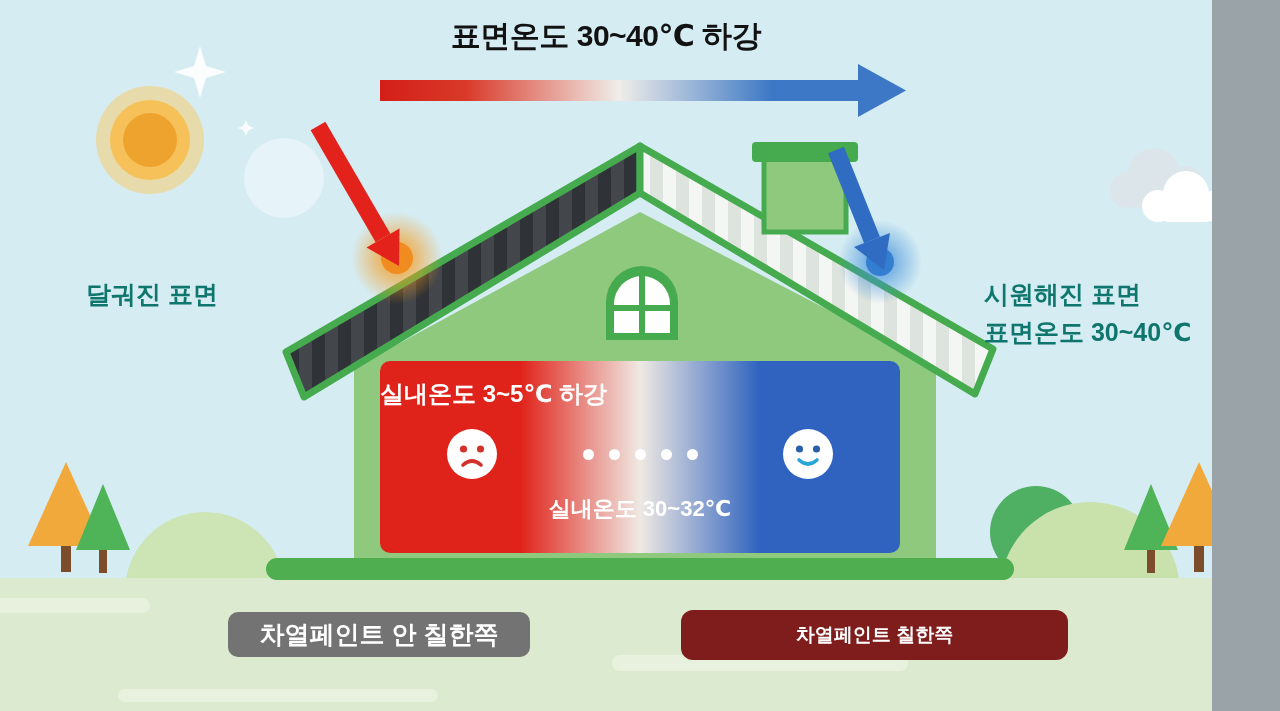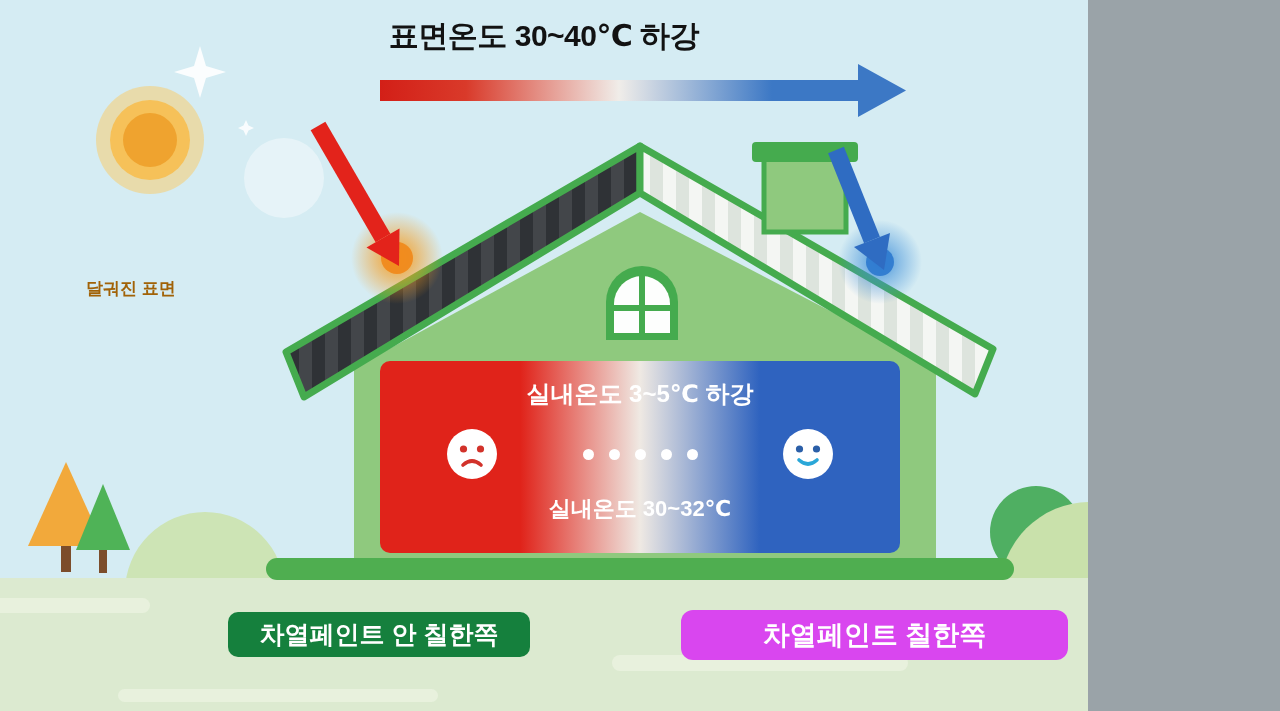--- a/index.html
+++ b/index.html
@@ -1,46 +1,46 @@
 <!DOCTYPE html>
 <html><head>
 <meta charset="utf-8">
 <style>
   html,body{margin:0;padding:0;background:#9aa3a8;}
   .canvas{
-    position:relative;width:1088px;height:711px;overflow:hidden;
+    position:relative;width:1212px;height:711px;overflow:hidden;
     background:#d5ecf3;
     font-family:"Liberation Sans","DejaVu Sans",sans-serif;
   }
   .scene{position:absolute;left:0;top:0;width:1280px;height:711px;}
   .title{
     position:absolute;top:16px;left:0;width:100%;text-align:center;
     font-size:30px;font-weight:800;color:#121212;letter-spacing:-0.5px;
   }
   .side-label{
-    position:absolute;font-size:17px;font-weight:700;color:#a16207;line-height:1.5;
+    position:absolute;font-size:25px;font-weight:700;color:#0f766e;line-height:1.5;
   }
   .side-label.left{left:86px;top:276px;}
   .side-label.right{left:984px;top:276px;}
   .panel{
     position:absolute;left:380px;top:361px;width:520px;height:192px;border-radius:10px;
     background:linear-gradient(90deg,#e0231a 0%,#e0231a 27%,#efe9e3 50%,#2f63bf 73%,#2f63bf 100%);
     color:#fff;box-sizing:border-box;
   }
-  .panel-title{text-align:center;margin-top:17px;font-size:24px;font-weight:700;}
+  .panel-title{margin-top:17px;font-size:24px;font-weight:700;}
   .panel-mid{display:flex;align-items:center;justify-content:space-between;padding:16px 64px 0;}
   .dots{display:flex;gap:15px;align-items:center;}
   .dot{width:11px;height:11px;border-radius:50%;background:#fff;display:block;}
   .panel-bottom{display:flex;margin-top:12px;}
   .panel-bottom .temp{flex:1;text-align:center;font-size:22px;font-weight:700;}
   .badge{
     position:absolute;color:#fff;text-align:center;font-weight:800;
   }
-  .badge.gray{left:228px;top:612px;width:302px;height:45px;line-height:45px;border-radius:10px;background:#15803d;font-size:25px;}
-  .badge.green{left:681px;top:610px;width:387px;height:50px;line-height:50px;border-radius:12px;background:#d946ef;font-size:27px;}
+  .badge.gray{left:228px;top:612px;width:302px;height:45px;line-height:45px;border-radius:10px;background:#737373;font-size:25px;}
+  .badge.green{left:681px;top:610px;width:387px;height:50px;line-height:50px;border-radius:12px;background:#7f1d1d;font-size:19px;}
 </style>
 </head>
 <body>
 
 <div class="canvas">
 
   <svg class="scene" viewBox="0 0 1280 711" aria-hidden="true">
     <defs>
       <pattern id="darkStripes" width="26" height="20" patternUnits="userSpaceOnUse">
         <rect width="26" height="20" fill="#43464a"></rect>
@@ -164,20 +164,24 @@
       <polygon points="858,64 858,117 906,90.5" fill="#3c78c5"></polygon>
     </g>
   </svg>
 
   <div class="title">표면온도 30~40℃ 하강</div>
 
   <div class="side-label left">
     <div>달궈진 표면</div>
   </div>
 
+  <div class="side-label right">
+    <div>시원해진 표면</div>
+    <div>표면온도 30~40℃</div>
+  </div>
 
   <div class="panel">
     <div class="panel-title">실내온도 3~5℃ 하강</div>
     <div class="panel-mid">
       <svg width="56" height="56" viewBox="0 0 56 56">
         <circle cx="28" cy="28" r="25" fill="#ffffff"></circle>
         <circle cx="19.5" cy="23" r="3.6" fill="#d2322a"></circle>
         <circle cx="36.5" cy="23" r="3.6" fill="#d2322a"></circle>
         <path d="M19,39 Q28,31 37,39" stroke="#d2322a" stroke-width="3.6" fill="none" stroke-linecap="round"></path>
       </svg>

